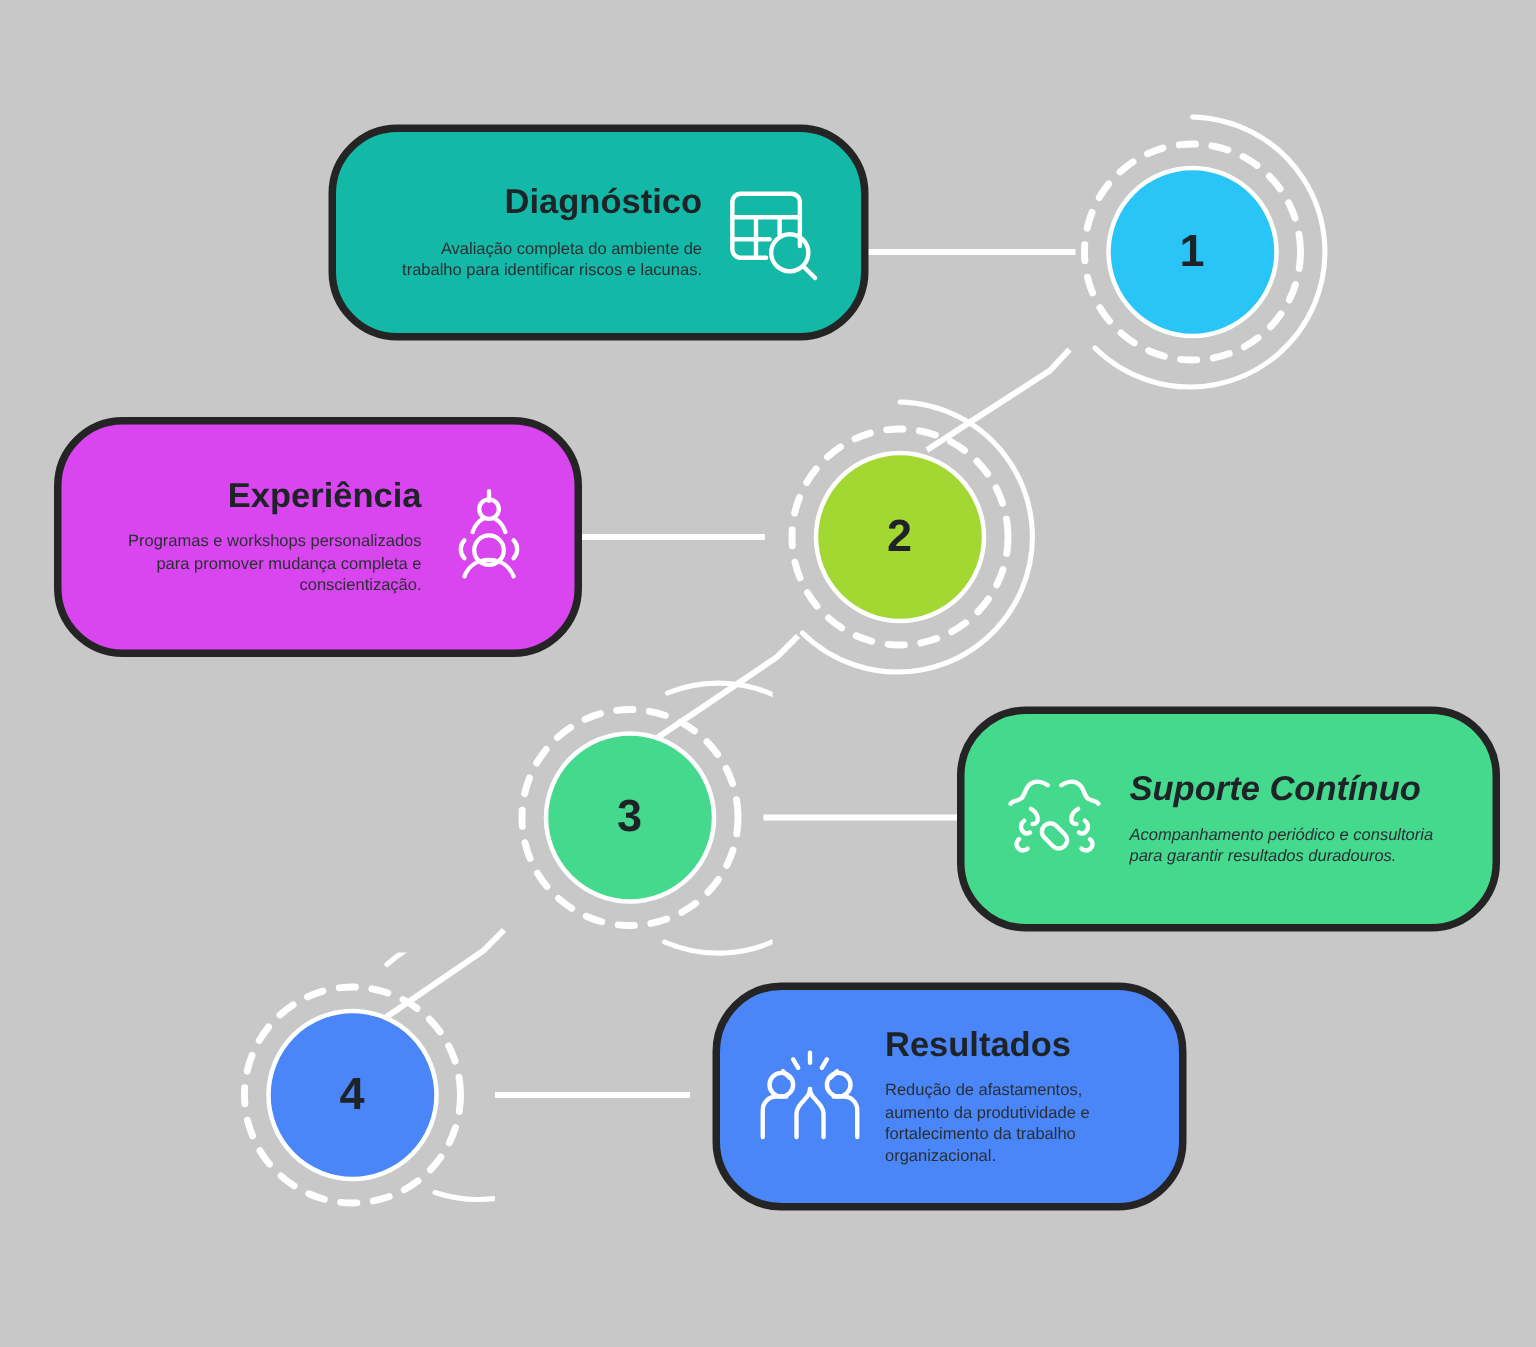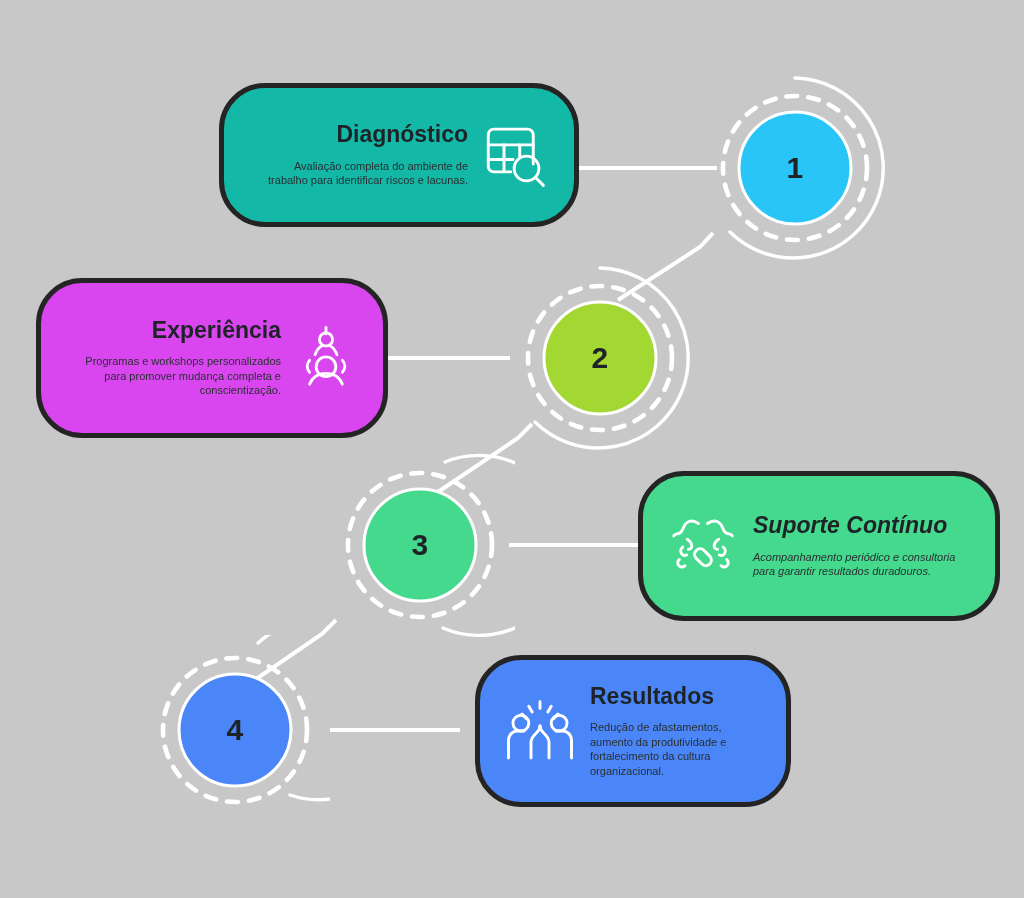--- a/index.html
+++ b/index.html
@@ -158,21 +158,21 @@
         <circle cx="15" cy="25" r="7"></circle>
         <circle cx="49" cy="25" r="7"></circle>
         <path d="M4 56V40a8 8 0 0 1 8-8h6"></path>
         <path d="M60 56V40a8 8 0 0 0-8-8h-6"></path>
         <path d="M24 56V42c0-4 3-6 5-8.5 1.5-1.5 3-3 3-6"></path>
         <path d="M40 56V42c0-4-3-6-5-8.5-1.5-1.5-3-3-3-6"></path>
       </svg>
     </div>
     <div class="card-body" style="flex:1;">
       <div class="card-title">Resultados</div>
-      <div class="card-desc" style="max-width:232px;">Redução de afastamentos, aumento da produtividade e fortalecimento da cultura organizacional.</div>
+      <div class="card-desc" style="max-width:232px;">Redução de afastamentos, aumento da produtividade e fortalecimento da trabalho organizacional.</div>
     </div>
   </div>
 
   <div class="badge" style="left:700px;top:73px;">
     <svg width="190" height="190" viewBox="0 0 190 190">
       <path d="M95 5 A90 90 0 1 1 30 159" fill="none" stroke="#ffffff" stroke-width="3.4" stroke-linecap="round"></path>
       <circle cx="95" cy="95" r="72" fill="none" stroke="#ffffff" stroke-width="4.6" stroke-dasharray="11 11" stroke-linecap="round"></circle>
       <circle cx="95" cy="95" r="56" fill="#29c5f6" stroke="#ffffff" stroke-width="3"></circle>
     </svg>
     <div class="num">1</div>

